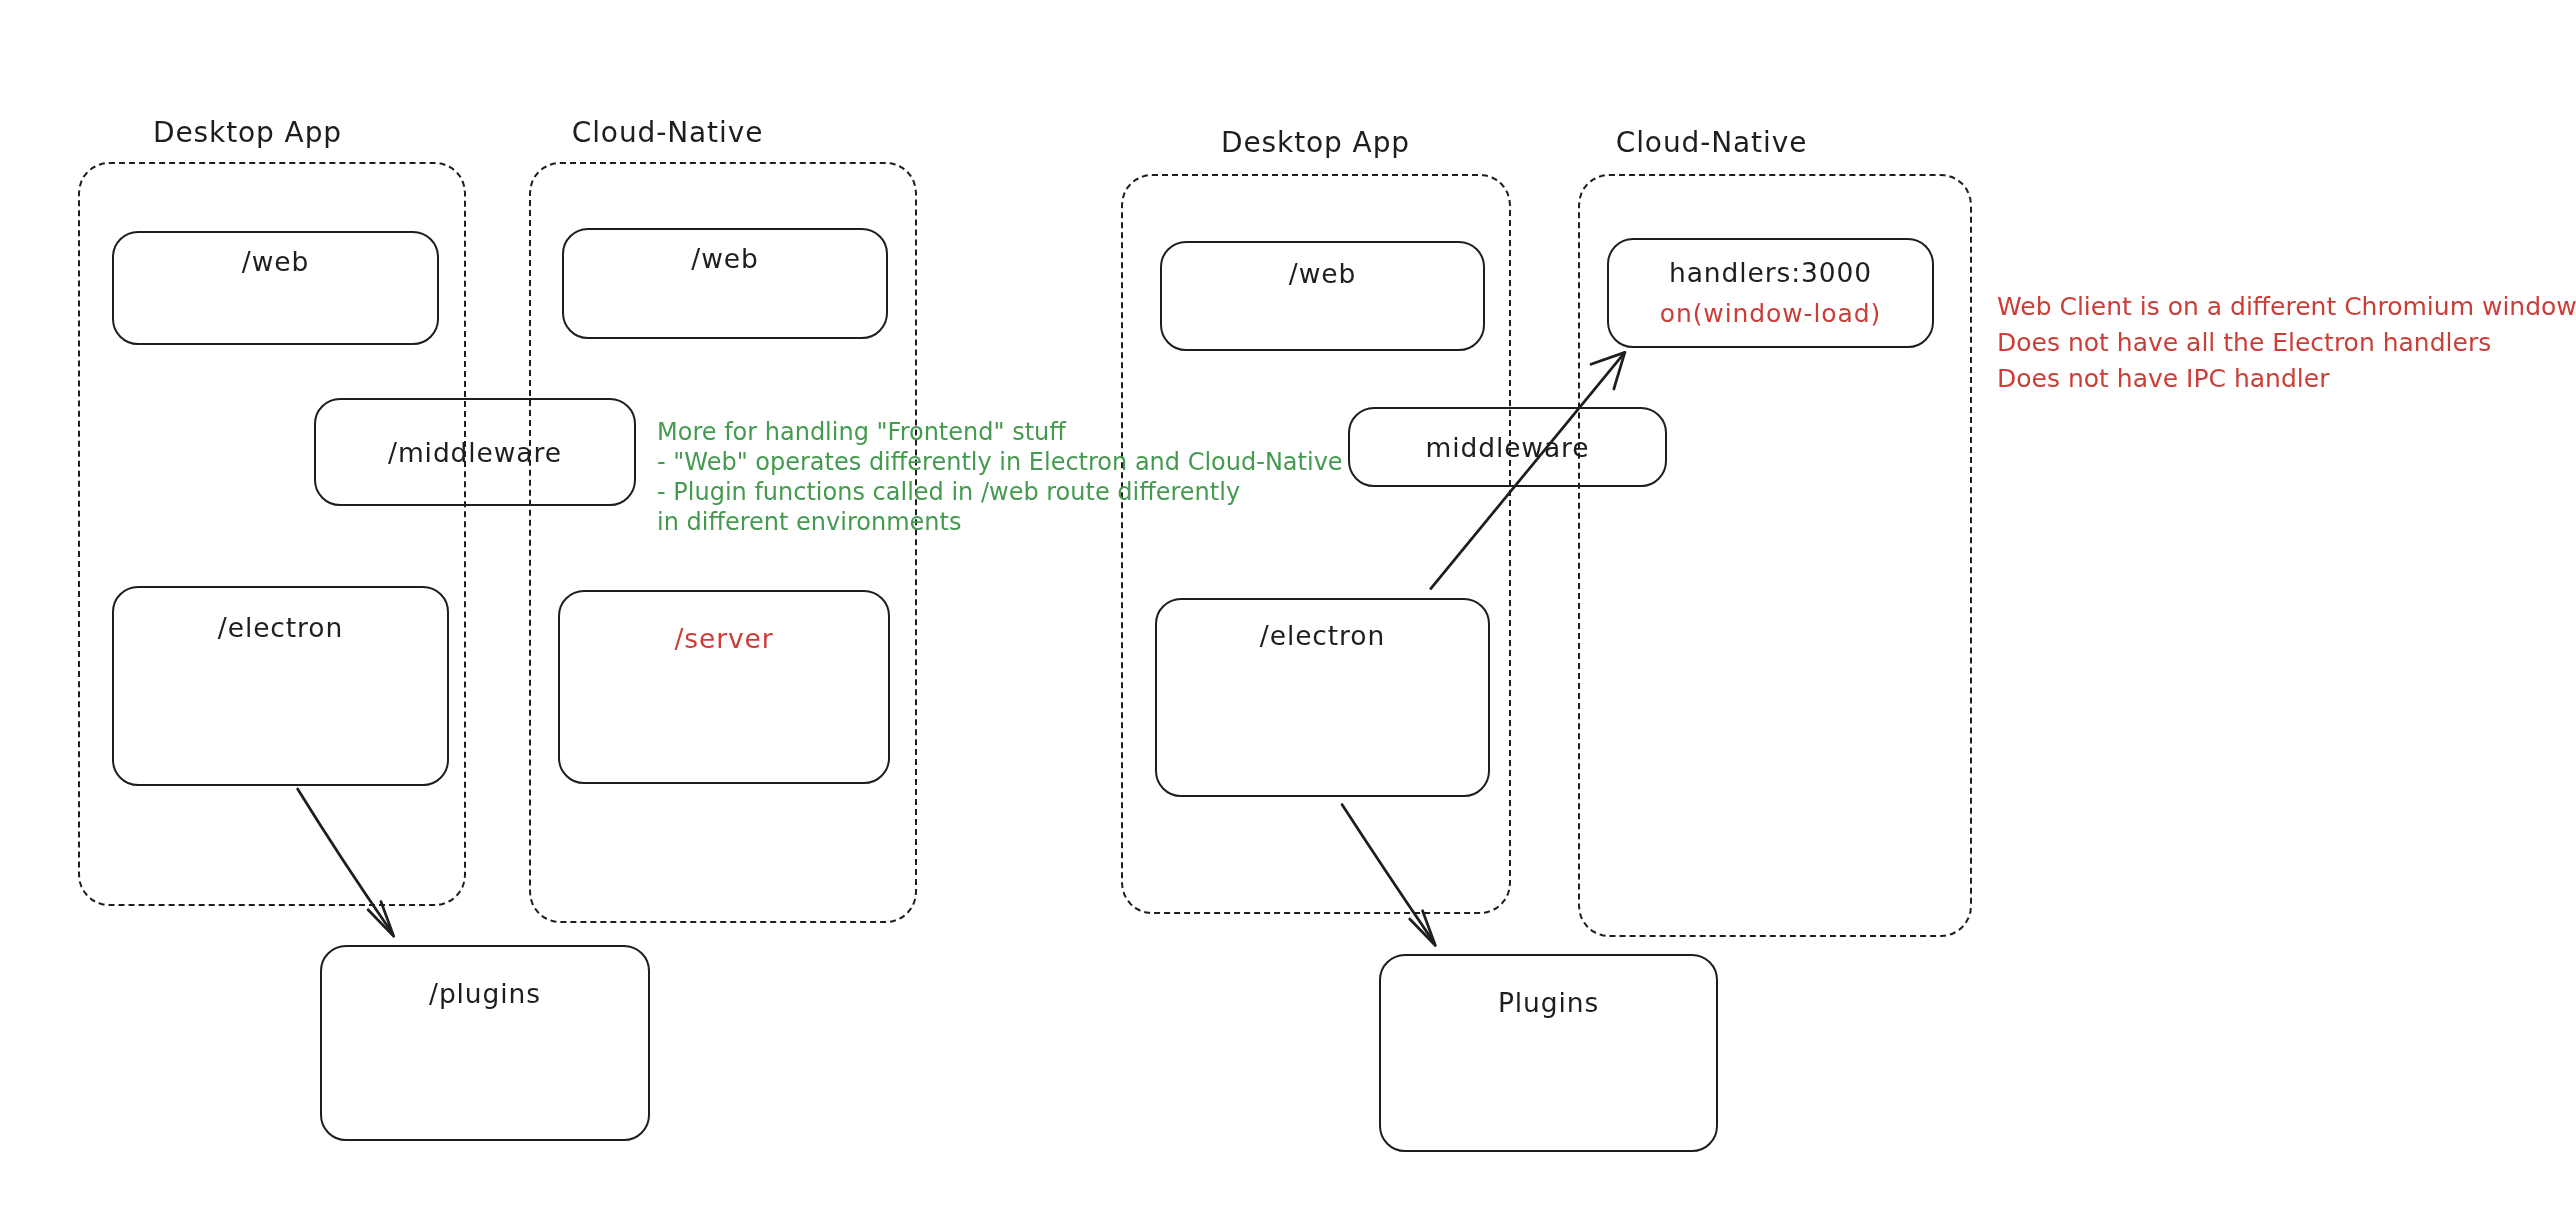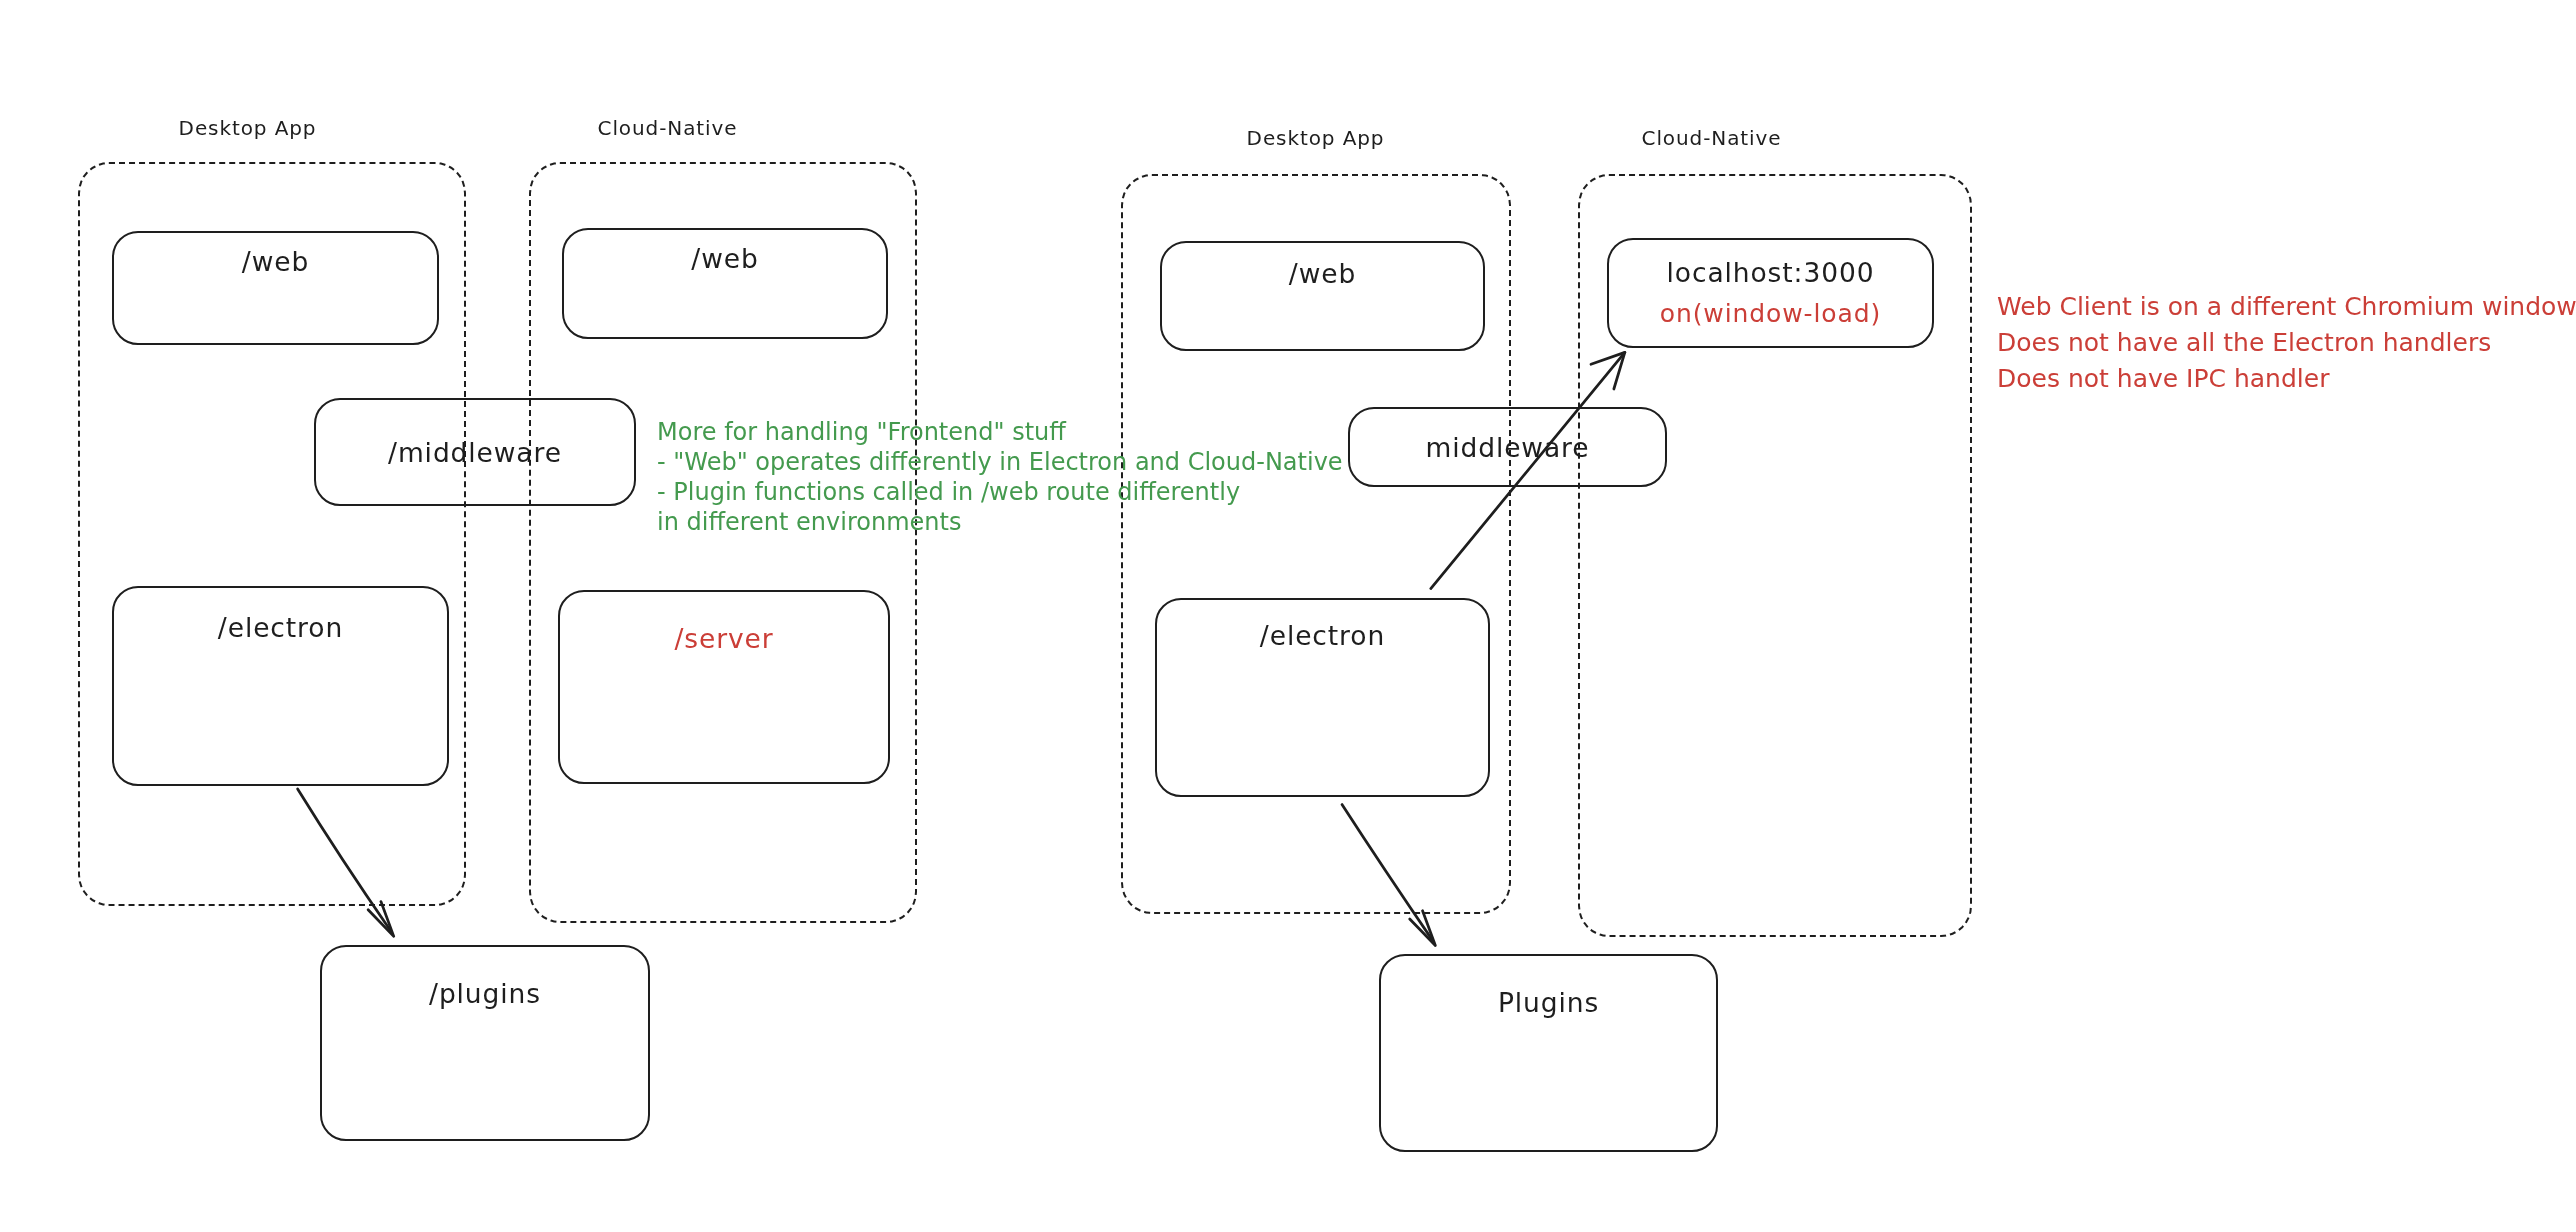--- a/index.html
+++ b/index.html
@@ -20,21 +20,21 @@
   }
   #g1{left:78px;top:162px;width:384px;height:740px;}
   #g2{left:529px;top:162px;width:384px;height:757px;}
   #g3{left:1121px;top:174px;width:386px;height:736px;}
   #g4{left:1578px;top:174px;width:390px;height:759px;}
   
   .group-label{
     position:absolute;
     width:311px;
     text-align:center;
-    font-size:20px;
+    font-size:28px;
     letter-spacing:0.9px;
     white-space:nowrap;
   }
   #gl1{left:92px;top:116px;}
   #gl2{left:512px;top:116px;}
   #gl3{left:1160px;top:126px;}
   #gl4{left:1556px;top:126px;}
   
   .node{
     position:absolute;
@@ -133,21 +133,21 @@
   <div class="node" id="b5">
     <span class="node-label red-text">/server</span>
   </div>
   <div class="node" id="b6">
     <span class="node-label">/plugins</span>
   </div>
   <div class="node" id="b7">
     <span class="node-label">/web</span>
   </div>
   <div class="node" id="b8">
-    <span class="node-label">localhost:3000</span>
+    <span class="node-label">handlers:3000</span>
     <span class="sub-label red-text">on(window-load)</span>
   </div>
   <div class="node v-center" id="b9">
     <span class="node-label">middleware</span>
   </div>
   <div class="node" id="b10">
     <span class="node-label">/electron</span>
   </div>
   <div class="node" id="b11">
     <span class="node-label">Plugins</span>

